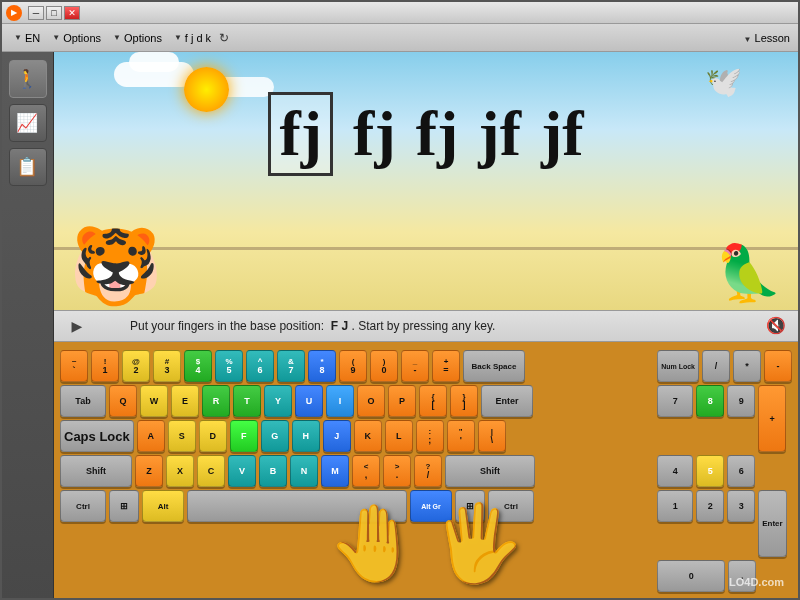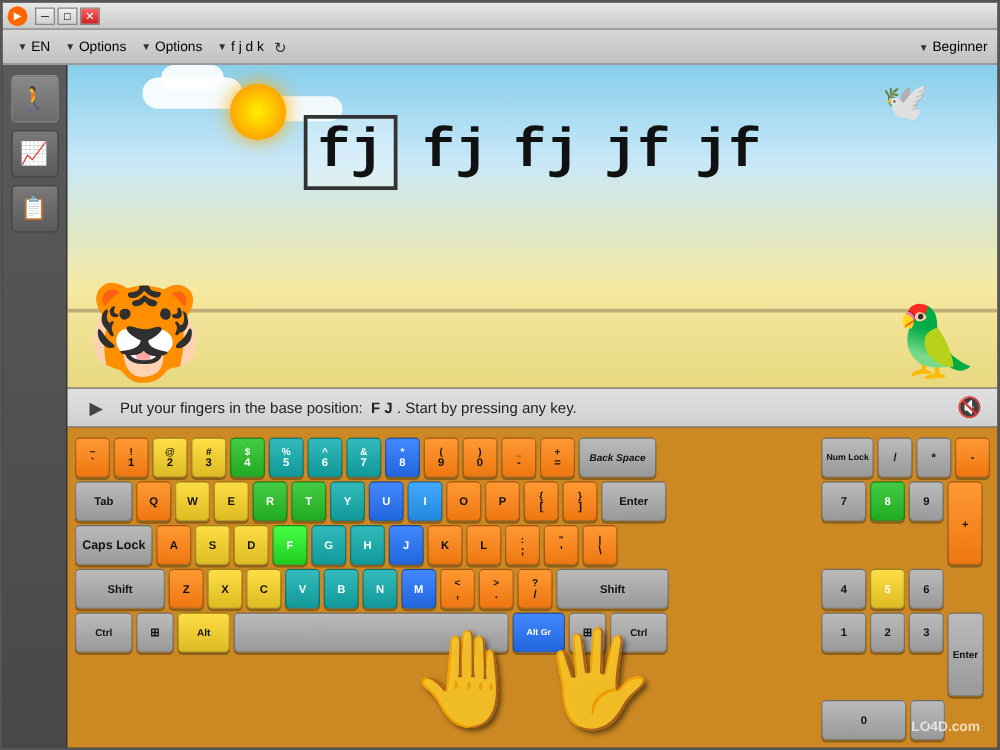--- a/index.html
+++ b/index.html
@@ -138,23 +138,23 @@
       position: absolute;
       top: 40px;
       left: 0;
       right: 0;
       display: flex;
       justify-content: center;
       gap: 20px;
       align-items: center;
     }
     .typing-char {
-      font-size: 44px;
+      font-size: 64px;
       font-weight: bold;
-      font-family: Liberation Mono, monospace;
+      font-family: Liberation Serif, serif;
       color: #111;
     }
     .typing-char.current {
       border: 3px solid #333;
       padding: 2px 8px;
       background: rgba(255,255,255,0.3);
     }
 
     
     #status-bar {
@@ -176,20 +176,21 @@
       display: flex;
       align-items: center;
       justify-content: center;
       color: #444;
       font-size: 14px;
     }
     #status-text {
       font-size: 12px;
       color: #222;
       flex: 1;
+      margin-left: 34px;
     }
     #sound-btn {
       color: #666;
       font-size: 16px;
       cursor: pointer;
     }
 
     
     #keyboard-area {
       background: #cc8822;
@@ -312,21 +313,21 @@
     <span class="dropdown-arrow">▼</span>
     <span>Options</span>
   </div>
   <div class="toolbar-item">
     <span class="dropdown-arrow">▼</span>
     <span>f j d k</span>
   </div>
   <span class="refresh-icon">↻</span>
   <div id="options-btn">
     <span class="dropdown-arrow">▼</span>
-    <span>Beginner</span>
+    <span>Lesson</span>
   </div>
 </div>
 
 <div id="main-container">
 
   <div id="sidebar">
     <div class="sidebar-btn active">🚶</div>
     <div class="sidebar-btn">📈</div>
     <div class="sidebar-btn">📋</div>
   </div>
@@ -423,21 +424,21 @@
                   <span class="bot-char">0</span>
                 </div>
               <div class="key key-orange">
                   <span class="top-char">_</span>
                   <span class="bot-char">-</span>
                 </div>
               <div class="key key-orange">
                   <span class="top-char">+</span>
                   <span class="bot-char">=</span>
                 </div>
-              <div class="key key-gray key-backspace" style="font-size:8px;min-width:62px;font-style:italic;">Back Space</div>
+              <div class="key key-gray key-backspace" style="font-size:8px;min-width:62px;">Back Space</div>
             </div>
 
             <div class="kbd-row">
               <div class="key key-gray key-tab">Tab</div>
               <div class="key key-orange">Q</div>
               <div class="key key-yellow">W</div>
               <div class="key key-yellow">E</div>
               <div class="key key-green">R</div>
               <div class="key key-green">T</div>
               <div class="key key-teal">Y</div>
@@ -450,21 +451,21 @@
                   <span class="bot-char">[</span>
                 </div>
               <div class="key key-orange">
                   <span class="top-char">}</span>
                   <span class="bot-char">]</span>
                 </div>
               <div class="key key-gray key-enter" style="min-width:52px;">Enter</div>
             </div>
 
             <div class="kbd-row">
-              <div class="key key-gray key-caps" style="font-size:10px;">Caps Lock</div>
+              <div class="key key-gray key-caps" style="font-size:13px;">Caps Lock</div>
               <div class="key key-orange">A</div>
               <div class="key key-yellow">S</div>
               <div class="key key-yellow">D</div>
               <div class="key key-green" style="background:linear-gradient(to bottom,#44ff44,#22cc22);">F</div>
               <div class="key key-teal">G</div>
               <div class="key key-teal">H</div>
               <div class="key key-blue" style="background:linear-gradient(to bottom,#4488ff,#2266dd);">J</div>
               <div class="key key-orange">K</div>
               <div class="key key-orange">L</div>
               <div class="key key-orange">

